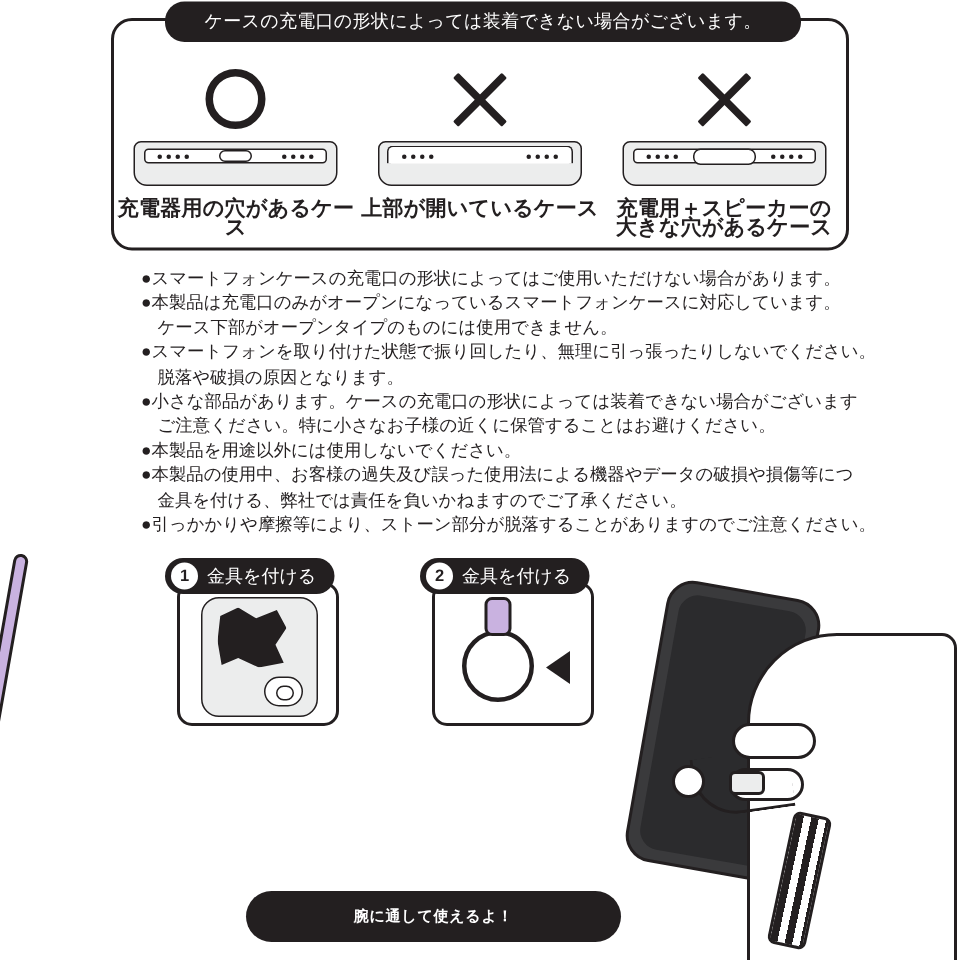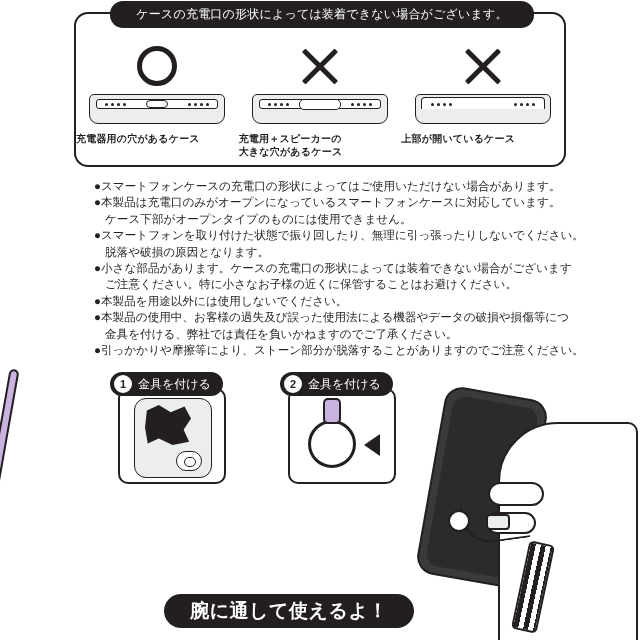--- a/index.html
+++ b/index.html
@@ -82,21 +82,21 @@
     border-radius:4px 4px 0 0;
   }
   .big-hole {
     position:absolute; left:50%; transform:translateX(-50%);
     top:5px; width:42px; height:11px;
     background:#ffffff; border:1.6px solid #231f20; border-radius:5px;
   }
 
   .case-cap {
     position:absolute; left:0; top:92px; width:100%;
-    text-align:left; font-size:10px; line-height:13px; font-weight:bold;
+    text-align:center; font-size:14px; line-height:13px; font-weight:bold;
     letter-spacing:0.2px;
   }
 
   
   .notes {
     position:absolute; left:74px; top:178px; width:500px;
     font-size:11.6px;
     line-height:16.4px;
     margin-left:20px;
   }
@@ -227,21 +227,21 @@
     position:absolute; left:486px; top:152px; width:24px; height:16px;
     background:#eceded; border:2px solid #231f20; border-radius:4px;
   }
 
   
   .bottom-banner {
     position:absolute; left:164px; top:594px;
     width:250px; height:34px;
     background:#231f20; color:#ffffff;
     border-radius:17px;
-    font-size:19px; font-weight:bold;
+    font-size:10px; font-weight:bold;
     display:flex; align-items:center; justify-content:center;
     letter-spacing:0.5px;
   }
 </style>
 </head>
 <body>
 
 <div class="top-panel">
   <div class="top-title">ケースの充電口の形状によっては装着できない場合がございます。</div>
 
@@ -275,66 +275,66 @@
 
     <div class="case-col">
       <div class="mark">
         <div class="mark-cross">
             <i></i>
             <i></i>
           </div>
       </div>
       <div class="case-img">
         <div class="case-body"></div>
-        <div class="case-inner"></div>
-        <div class="big-hole"></div>
+        <div class="open-top"></div>
         <div class="dots">
           <span></span>
             <span></span>
             <span></span>
             <span></span>
         </div>
         <div class="speaker-holes">
           <span></span>
             <span></span>
             <span></span>
             <span></span>
         </div>
       </div>
       <div class="case-cap">
-        <div>充電用＋スピーカーの</div>
-        <div>大きな穴があるケース</div>
+        <div>上部が開いているケース</div>
       </div>
     </div>
 
     <div class="case-col">
       <div class="mark">
         <div class="mark-cross">
             <i></i>
             <i></i>
           </div>
       </div>
       <div class="case-img">
         <div class="case-body"></div>
-        <div class="open-top"></div>
+        <div class="case-inner"></div>
+        <div class="big-hole"></div>
         <div class="dots">
           <span></span>
             <span></span>
             <span></span>
             <span></span>
         </div>
         <div class="speaker-holes">
           <span></span>
             <span></span>
             <span></span>
             <span></span>
         </div>
       </div>
       <div class="case-cap">
-        <div>上部が開いているケース</div>
+        <div>充電用＋スピーカーの</div>
+        <div>大きな穴があるケース</div>
       </div>
     </div>
 
   </div>
 </div>
 
 <div class="notes">
   <p>●スマートフォンケースの充電口の形状によってはご使用いただけない場合があります。</p>
   <p>●本製品は充電口のみがオープンになっているスマートフォンケースに対応しています。</p>
   <p class="ind">ケース下部がオープンタイプのものには使用できません。</p>

